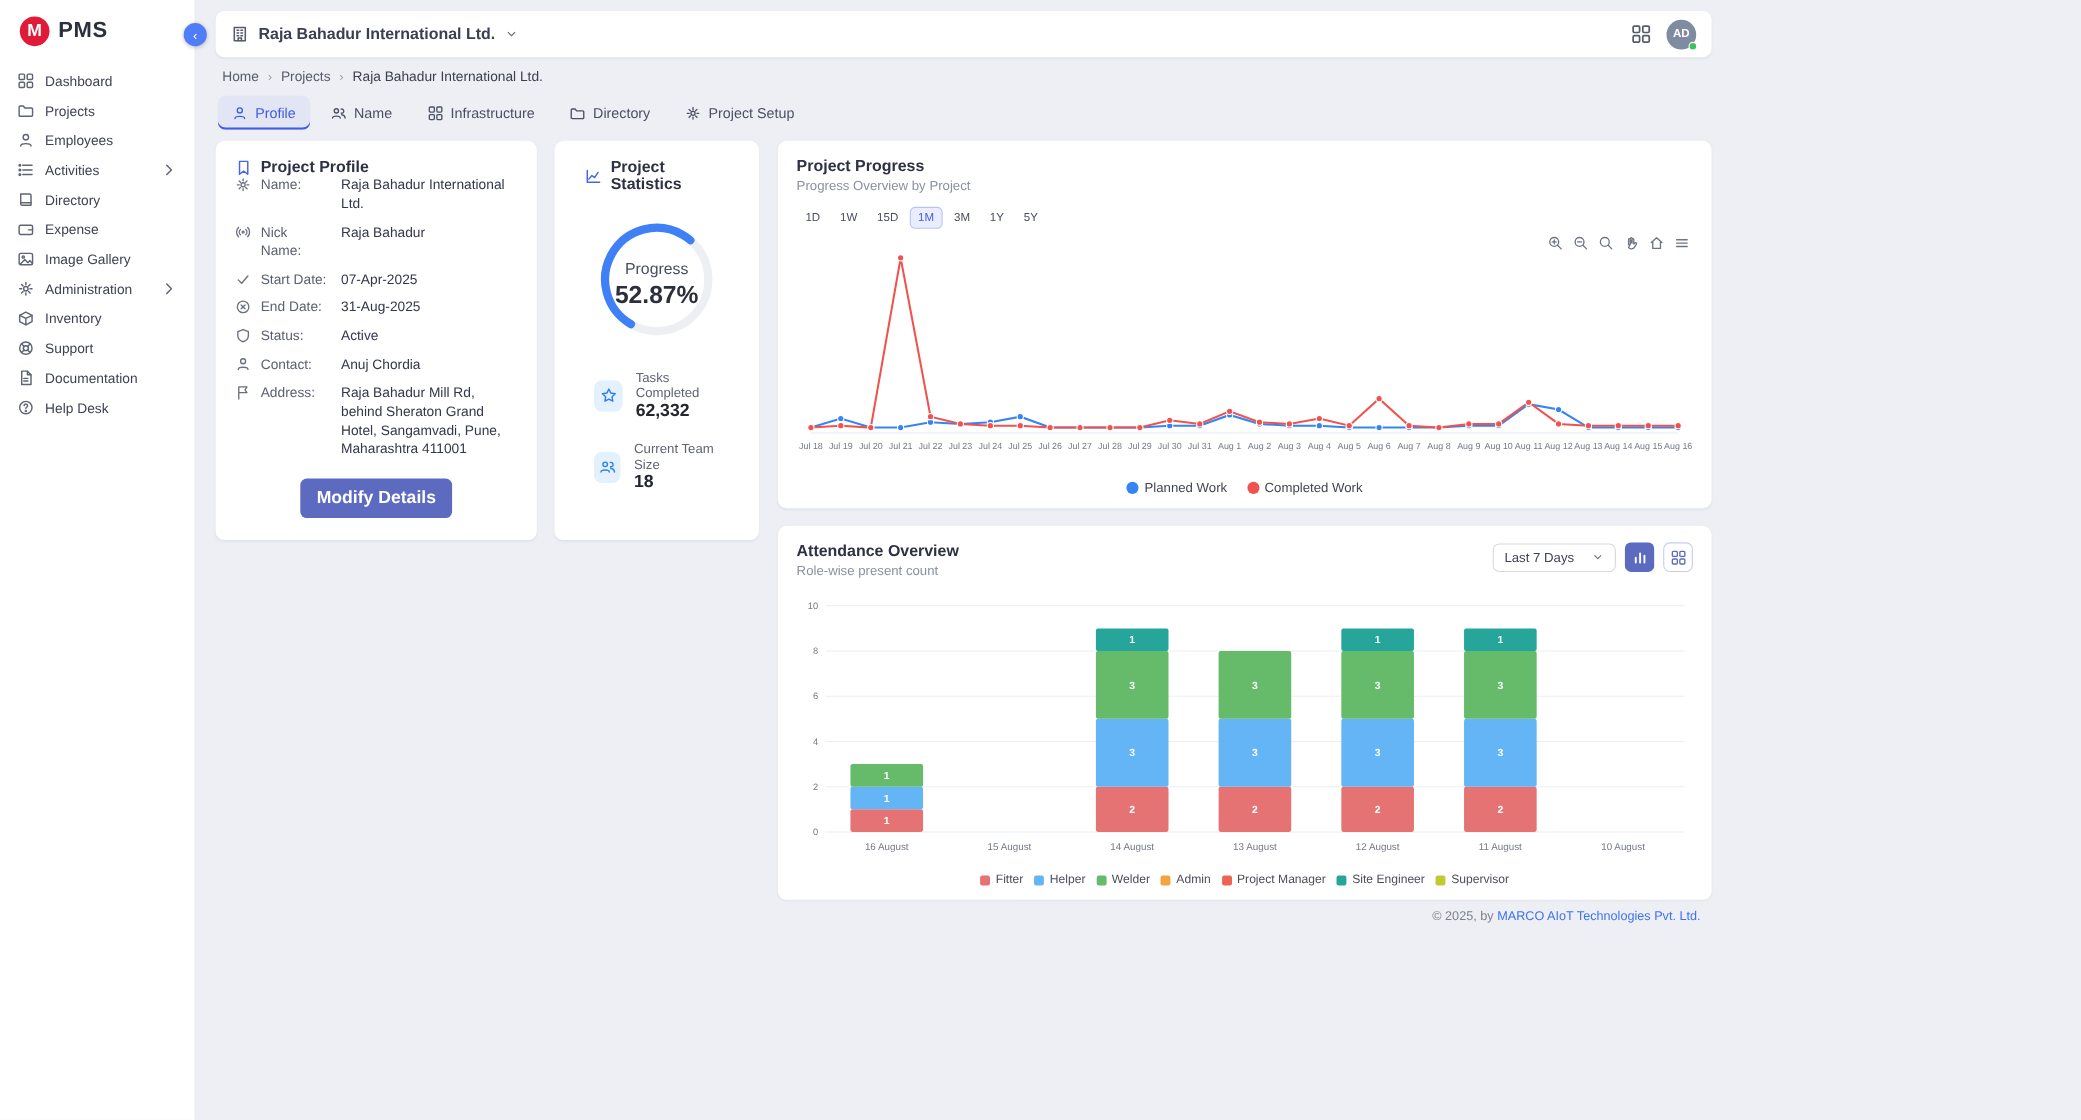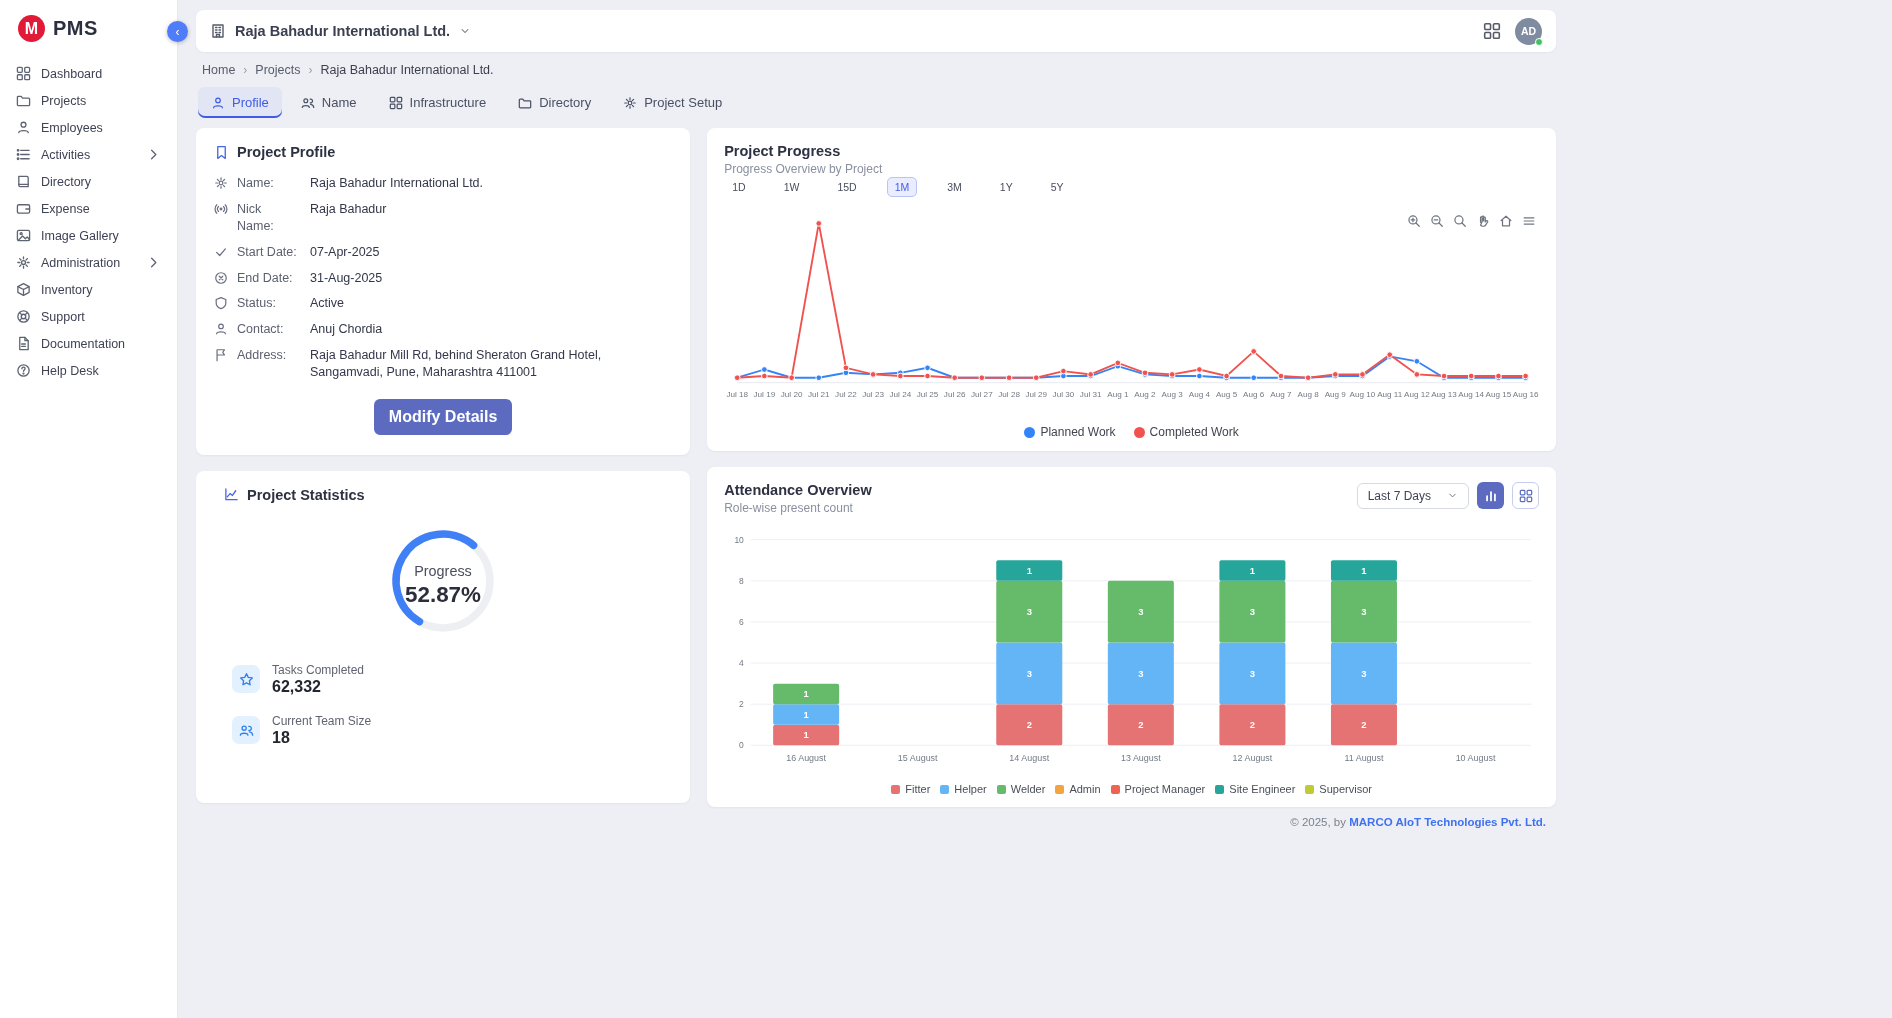--- a/index.html
+++ b/index.html
@@ -38,51 +38,51 @@
   .breadcrumb .crumb{cursor:pointer}
   .breadcrumb .crumb.last{color:#3b3f4e}
   .breadcrumb .sep{color:#9aa0ac;font-size:12px}
 
   .tabs{display:flex;gap:6px;padding:2px 2px 10px;font-size:13px}
   .tab{display:flex;align-items:center;gap:7px;padding:8px 13px;border-radius:7px;color:#4a5064;cursor:pointer}
   .tab .ic{width:14px;height:14px}
   .tab.active{color:#3f5be8;background:rgba(80,105,235,.07);box-shadow:inset 0 -2px 0 #3f5be8}
 
   .content-row{display:flex;gap:17px;align-items:flex-start}
-  .col-left{width:524px;display:flex;flex-direction:column;gap:16px}
+  .col-left{width:524px;display:flex;flex-direction:row;gap:16px}
   .col-right{width:900px;display:flex;flex-direction:column;gap:16px}
 
   .card-title-row{display:flex;align-items:center;gap:8px}
   .card-title-row .ic{color:#4766e5;width:15px;height:15px}
   .card-title{font-size:14.5px;font-weight:bold;color:#2d3142}
   .card-sub{font-size:12px;color:#8a90a0;margin-top:3px}
 
   
   .profile-card{padding:16px 18px 20px}
-  .fields{margin-top:15px;display:flex;flex-direction:column;gap:9px}
+  .fields{display:flex;flex-direction:column;gap:9px}
   .field{display:flex;align-items:flex-start;gap:9px;font-size:12.5px;line-height:1.35}
   .field .ic{color:#6a7080;width:14px;height:14px;margin-top:1px}
   .f-label{width:64px;flex:none;color:#5c6170}
   .f-value{color:#33374a;max-width:300px}
   .btn-primary{display:block;margin:18px auto 0;background:#5c6bc0;color:#fff;border:none;border-radius:6px;font-size:16px;font-weight:bold;padding:9px 15px;cursor:pointer;font-family:inherit}
 
   
   .stats-card{padding:16px 28px 22px;min-height:332px}
   .gauge-wrap{display:flex;justify-content:center;margin-top:14px}
   .gauge-label{font-size:13.5px;fill:#4a4f5e}
   .gauge-value{font-size:21px;fill:#2c2f3b;font-weight:bold}
   .stat-row{display:flex;align-items:center;gap:12px;margin-top:18px;padding-left:8px}
   .stat-ic{width:28px;height:28px;border-radius:7px;background:#e3f0fd;color:#2f80ed;display:flex;align-items:center;justify-content:center}
   .stat-ic .ic{width:15px;height:15px}
   .stat-label{font-size:12px;color:#5f6470}
   .stat-value{font-size:16px;font-weight:bold;color:#23262f;margin-top:1px}
 
   
   .progress-card{padding:15px 17px 12px;position:relative}
-  .ranges{display:flex;gap:22px;margin-top:1px}
+  .ranges{display:flex;gap:2px;margin-top:12px}
   .range-btn{font-size:10.5px;color:#494e5e;padding:3px 7px;border:1px solid transparent;border-radius:5px;cursor:pointer;background:none;font-family:inherit}
   .range-btn.active{background:#e9edff;color:#4460e4;border-color:#b9c4f3}
   .chart-toolbar{position:absolute;right:20px;top:86px;display:flex;gap:9px;color:#6e7580}
   .chart-toolbar .ic{width:14px;height:14px;cursor:pointer}
   .legend{display:flex;justify-content:center;gap:18px;margin-top:6px;font-size:12px;color:#41454f;flex-wrap:wrap}
   .legend-item{display:flex;align-items:center;gap:5px;cursor:pointer}
   .legend-swatch{width:10px;height:10px;flex:none}
   .legend-swatch.round{border-radius:50%;width:11px;height:11px}
   .legend-swatch.square{border-radius:2px}
   .legend.small{font-size:11px;gap:10px;color:#4a4e58}
@@ -93,21 +93,21 @@
   .att-head{display:flex;justify-content:space-between;align-items:flex-start}
   .att-actions{display:flex;align-items:center;gap:8px}
   .select-box{display:flex;align-items:center;gap:16px;border:1px solid #d6d9e2;border-radius:6px;padding:5px 10px;font-size:12px;color:#3f4254;cursor:pointer;background:#fff}
   .select-box .ic{width:11px;height:11px;color:#6a7080}
   .icon-btn{width:27px;height:27px;border-radius:6px;display:flex;align-items:center;justify-content:center;cursor:pointer;border:1px solid transparent}
   .icon-btn .ic{width:14px;height:14px}
   .icon-btn.active{background:#5c6bc0;color:#fff}
   .icon-btn.outline{background:#fff;border-color:#c7cdf0;color:#5c6bc0}
 
   .footer{width:1360px;text-align:right;padding:9px 10px 0;font-size:11.5px;color:#7c828d}
-  .footer a{color:#3f72f0;text-decoration:none;font-weight:bold}
+  .footer a{color:#3f72f0;text-decoration:none;font-weight:normal}
 </style>
 </head>
 <body>
 
 <aside class="sidebar">
   <div class="logo-row">
     <span class="logo-mark">M</span>
     <span class="logo-text">PMS</span>
   </div>
   <nav class="nav">

